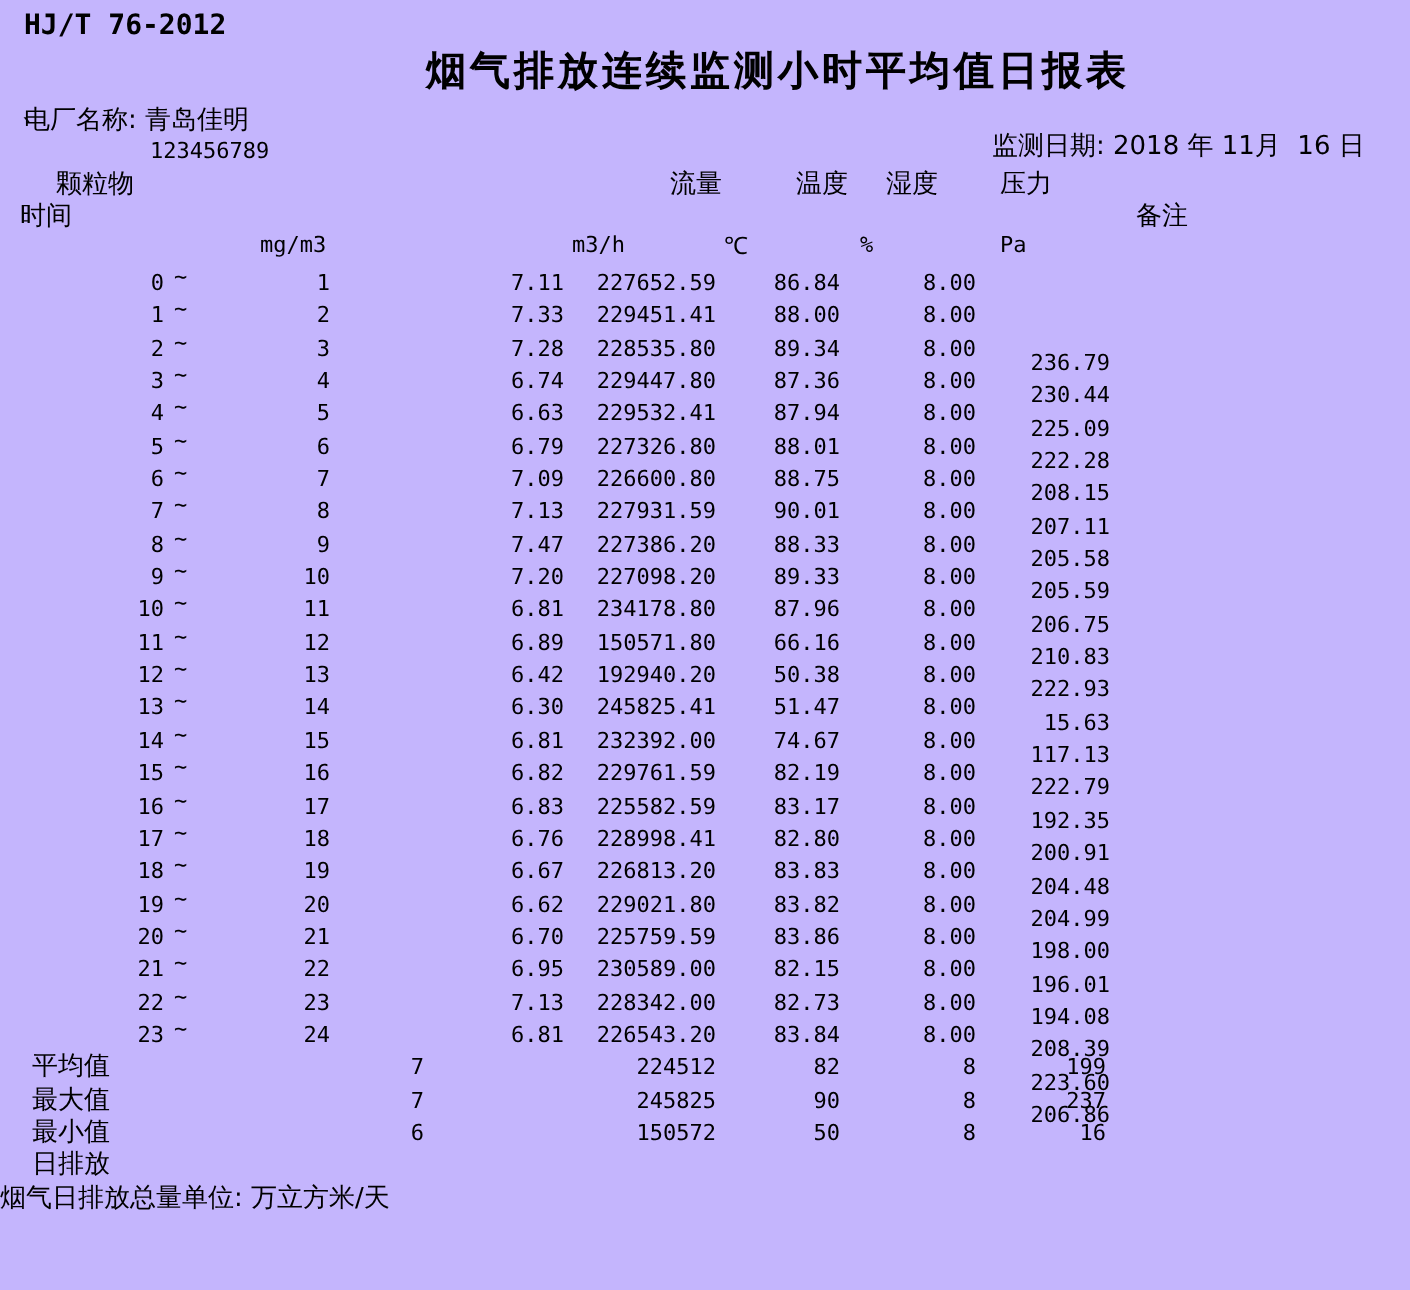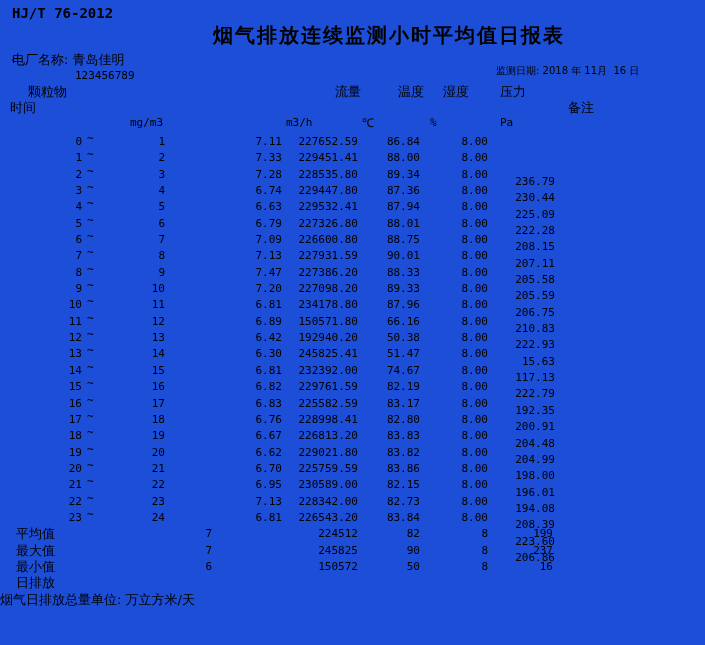--- a/index.html
+++ b/index.html
@@ -1,30 +1,30 @@
 <!DOCTYPE html>
 <html><head>
 <meta charset="utf-8">
 <style>
   html,body{margin:0;padding:0;background:#ffffff;}
   .page{
     position:relative;
     width:705px;height:645px;
-    background:#1d4ed8;
+    background:#c4b5fd;
     color:#000000;
     font-family:"DejaVu Sans", sans-serif;
     overflow:hidden;
   }
   .abs{position:absolute;white-space:pre;}
   .std{left:12px;top:5px;font-family:"DejaVu Sans Mono",monospace;font-weight:bold;font-size:14px;}
   .title{left:213px;top:22px;font-weight:bold;font-size:20px;letter-spacing:2px;}
   .plant{left:12px;top:51px;font-size:13px;}
   .tick{left:10px;top:58px;font-size:13px;font-family:"DejaVu Sans Mono",monospace;}
   .code{left:75px;top:69px;font-size:11px;font-family:"DejaVu Sans Mono",monospace;}
-  .date{left:496px;top:64px;font-size:10px;}
+  .date{left:496px;top:64px;font-size:13px;}
   .colh{font-size:13px;top:83px;}
   .colh.dust{left:28px;}
   .colh.flow{left:335px;}
   .colh.temp{left:398px;}
   .colh.humid{left:443px;}
   .colh.press{left:500px;}
   .colh.time{left:10px;top:99px;}
   .colh.remark{left:568px;top:99px;}
   .unit{font-size:11px;top:116px;font-family:"DejaVu Sans Mono",monospace;}
   .unit.dust{left:82px;padding-left:48px;}

